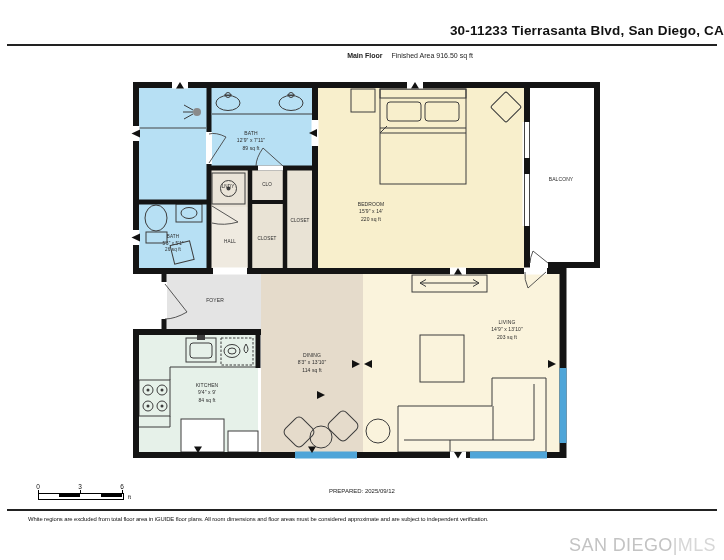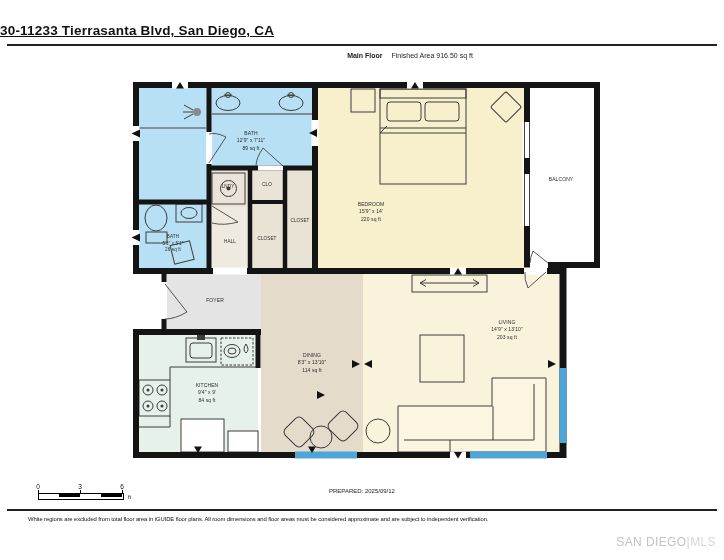--- a/index.html
+++ b/index.html
@@ -1,38 +1,38 @@
 <!DOCTYPE html>
 <html><head>
 <meta charset="utf-8">
 <style>
   html,body{margin:0;padding:0;background:#fff;}
   .page{position:relative;width:724px;height:560px;background:#ffffff;overflow:hidden;
         font-family:"Liberation Sans",sans-serif;}
-  .title{position:absolute;top:23px;left:0;width:724px;text-align:left;
-         font-size:13.5px;font-weight:bold;color:#111;letter-spacing:.2px;text-decoration:underline;}
+  .title{position:absolute;top:23px;left:0;width:724px;text-align:right;
+         font-size:13.5px;font-weight:bold;color:#111;letter-spacing:.2px;}
   .rule1{position:absolute;top:44px;left:7px;width:710px;height:1.6px;background:#222;}
   .subtitle{position:absolute;top:52px;left:410px;transform:translateX(-50%);
             display:flex;gap:9px;align-items:baseline;font-size:7px;color:#222;white-space:nowrap;}
   .subtitle .floor{font-weight:bold;}
   svg.plan{position:absolute;left:0;top:0;}
   .rlabel{position:absolute;transform:translate(-50%,-50%);text-align:center;
           font-size:5px;line-height:1.45;color:#2c2c2c;letter-spacing:.1px;white-space:nowrap;z-index:3;}
   .rlabel.sm{font-size:4.6px;}
   .scalebar{position:absolute;left:38px;top:483px;width:110px;height:20px;font-size:6.5px;color:#111;}
   .sb-num{position:absolute;top:0;transform:translateX(-50%);}
   .sb-tick{position:absolute;top:7px;width:1px;height:3px;background:#000;}
   .sb-bar{position:absolute;top:10px;left:0;width:84px;height:5px;border:1px solid #000;background:#fff;}
   .sb-seg{position:absolute;top:0;height:3px;background:#000;}
   .sb-ft{position:absolute;left:90px;top:11px;font-size:5.5px;}
   .prepared{position:absolute;top:488px;left:0;width:724px;text-align:center;font-size:6px;color:#222;}
   .rule2{position:absolute;top:509px;left:7px;width:710px;height:1.6px;background:#222;}
   .disclaimer{position:absolute;top:516px;left:28px;width:680px;font-size:5.9px;
               letter-spacing:-.1px;color:#111;}
-  .watermark{position:absolute;top:535px;right:8px;font-size:12px;letter-spacing:.4px;}
+  .watermark{position:absolute;top:535px;right:8px;font-size:18px;letter-spacing:.4px;}
   .wm-a{color:#c3c3c3;} .wm-b{color:#cfcfcf;} .wm-c{color:#d7d7d7;}
 </style>
 </head>
 <body>
 
 <div class="page">
 
   <div class="title">30-11233 Tierrasanta Blvd, San Diego, CA</div>
   <div class="rule1"></div>
   <div class="subtitle">

